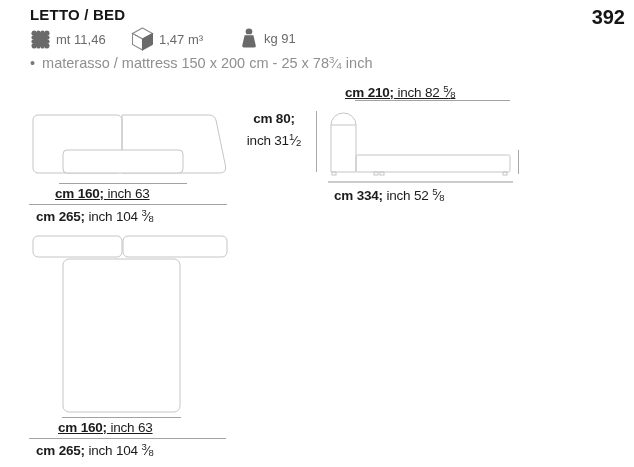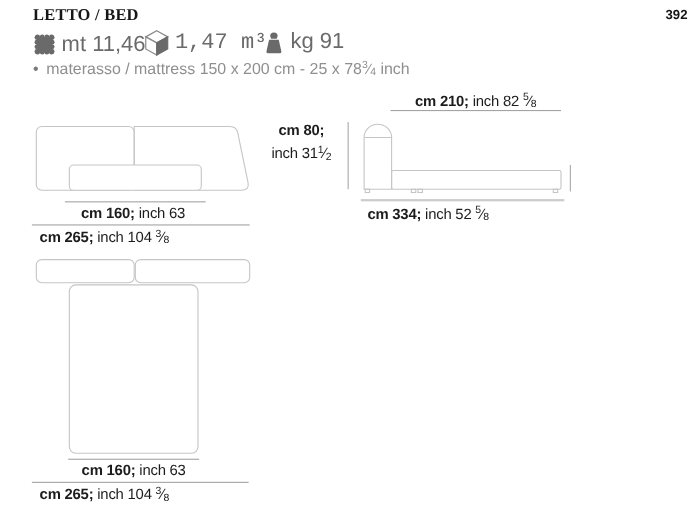--- a/index.html
+++ b/index.html
@@ -2,34 +2,34 @@
 <html><head>
 <meta charset="utf-8">
 <style>
   html,body{margin:0;padding:0;background:#fff;}
   #canvas{
     position:relative;width:634px;height:467px;background:#ffffff;
     font-family:"Liberation Sans", sans-serif;overflow:hidden;
     -webkit-font-smoothing:antialiased;
   }
   .abs{position:absolute;}
-  .title{left:30px;top:6px;font-size:15px;font-weight:700;color:#161616;letter-spacing:.2px;font-family:Liberation Serif, serif;}
-  .pagenum{right:9px;top:6px;font-size:12px;font-weight:700;color:#161616;}
-  .spec{display:flex;align-items:center;color:#6a6a6a;font-size:20px;white-space:nowrap;}
+  .title{left:30px;top:6px;font-size:15px;font-weight:700;color:#161616;letter-spacing:.2px;}
+  .pagenum{right:9px;top:6px;font-size:20px;font-weight:700;color:#161616;}
+  .spec{display:flex;align-items:center;color:#6a6a6a;font-size:13px;white-space:nowrap;}
   .spec .ic{display:inline-flex;margin-right:5px;}
   .note{left:30px;top:54px;font-size:14.5px;color:#8f8f8f;white-space:nowrap;}
   .note .bullet{margin-right:7px;color:#7a7a7a;}
   .dim{font-size:13.5px;color:#1c1c1c;white-space:nowrap;letter-spacing:-0.2px;}
   .dim .cm{font-weight:700;}
   .dim .in{font-weight:400;}
   .num,.den{font-size:9.5px;}
   .num{vertical-align:5px;}
   .den{vertical-align:-1px;}
   .sl{font-size:13.5px;}
-  .ctr{text-align:center;}
+  .ctr{text-align:left;text-decoration:underline;}
   .rgt{text-align:center;}
   .line{position:absolute;background:#a3a3a3;height:1px;}
   .vline{position:absolute;background:#a8a8a8;width:1px;}
   .ground{position:absolute;background:#cbcbcb;height:2px;}
   svg{display:block;}
   .draw{stroke:#c5c5c5;stroke-width:1;fill:none;}
   .draw-fill{stroke:#c5c5c5;stroke-width:1;fill:#ffffff;}
 </style>
 </head>
 <body>
@@ -59,21 +59,21 @@
           <circle cx="17.4" cy="4.2" r="2.2"></circle>
             <circle cx="17.4" cy="8.4" r="2.2"></circle>
             <circle cx="17.4" cy="12.6" r="2.2"></circle>
             <circle cx="17.4" cy="16.8" r="2.2"></circle>
         </g>
       </svg>
     </span>
     <span>mt 11,46</span>
   </div>
 
-  <div class="abs spec" style="left:131px;top:27px;font-family:Liberation Mono, monospace;">
+  <div class="abs spec" style="left:131px;top:27px;">
     <span class="ic">
       <svg width="23" height="24" viewBox="0 0 22 24">
         <path d="M11,1 L21,6.5 L11,12 L1,6.5 Z" fill="#ffffff" stroke="#8a8a8a" stroke-width="1.1"></path>
         <path d="M1,6.5 L11,12 L11,23 L1,17.5 Z" fill="#ffffff" stroke="#8a8a8a" stroke-width="1.1"></path>
         <path d="M21,6.5 L11,12 L11,23 L21,17.5 Z" fill="#6a6a6a" stroke="#6a6a6a" stroke-width="1"></path>
       </svg>
     </span>
     <span>1,47 m³</span>
   </div>
 

